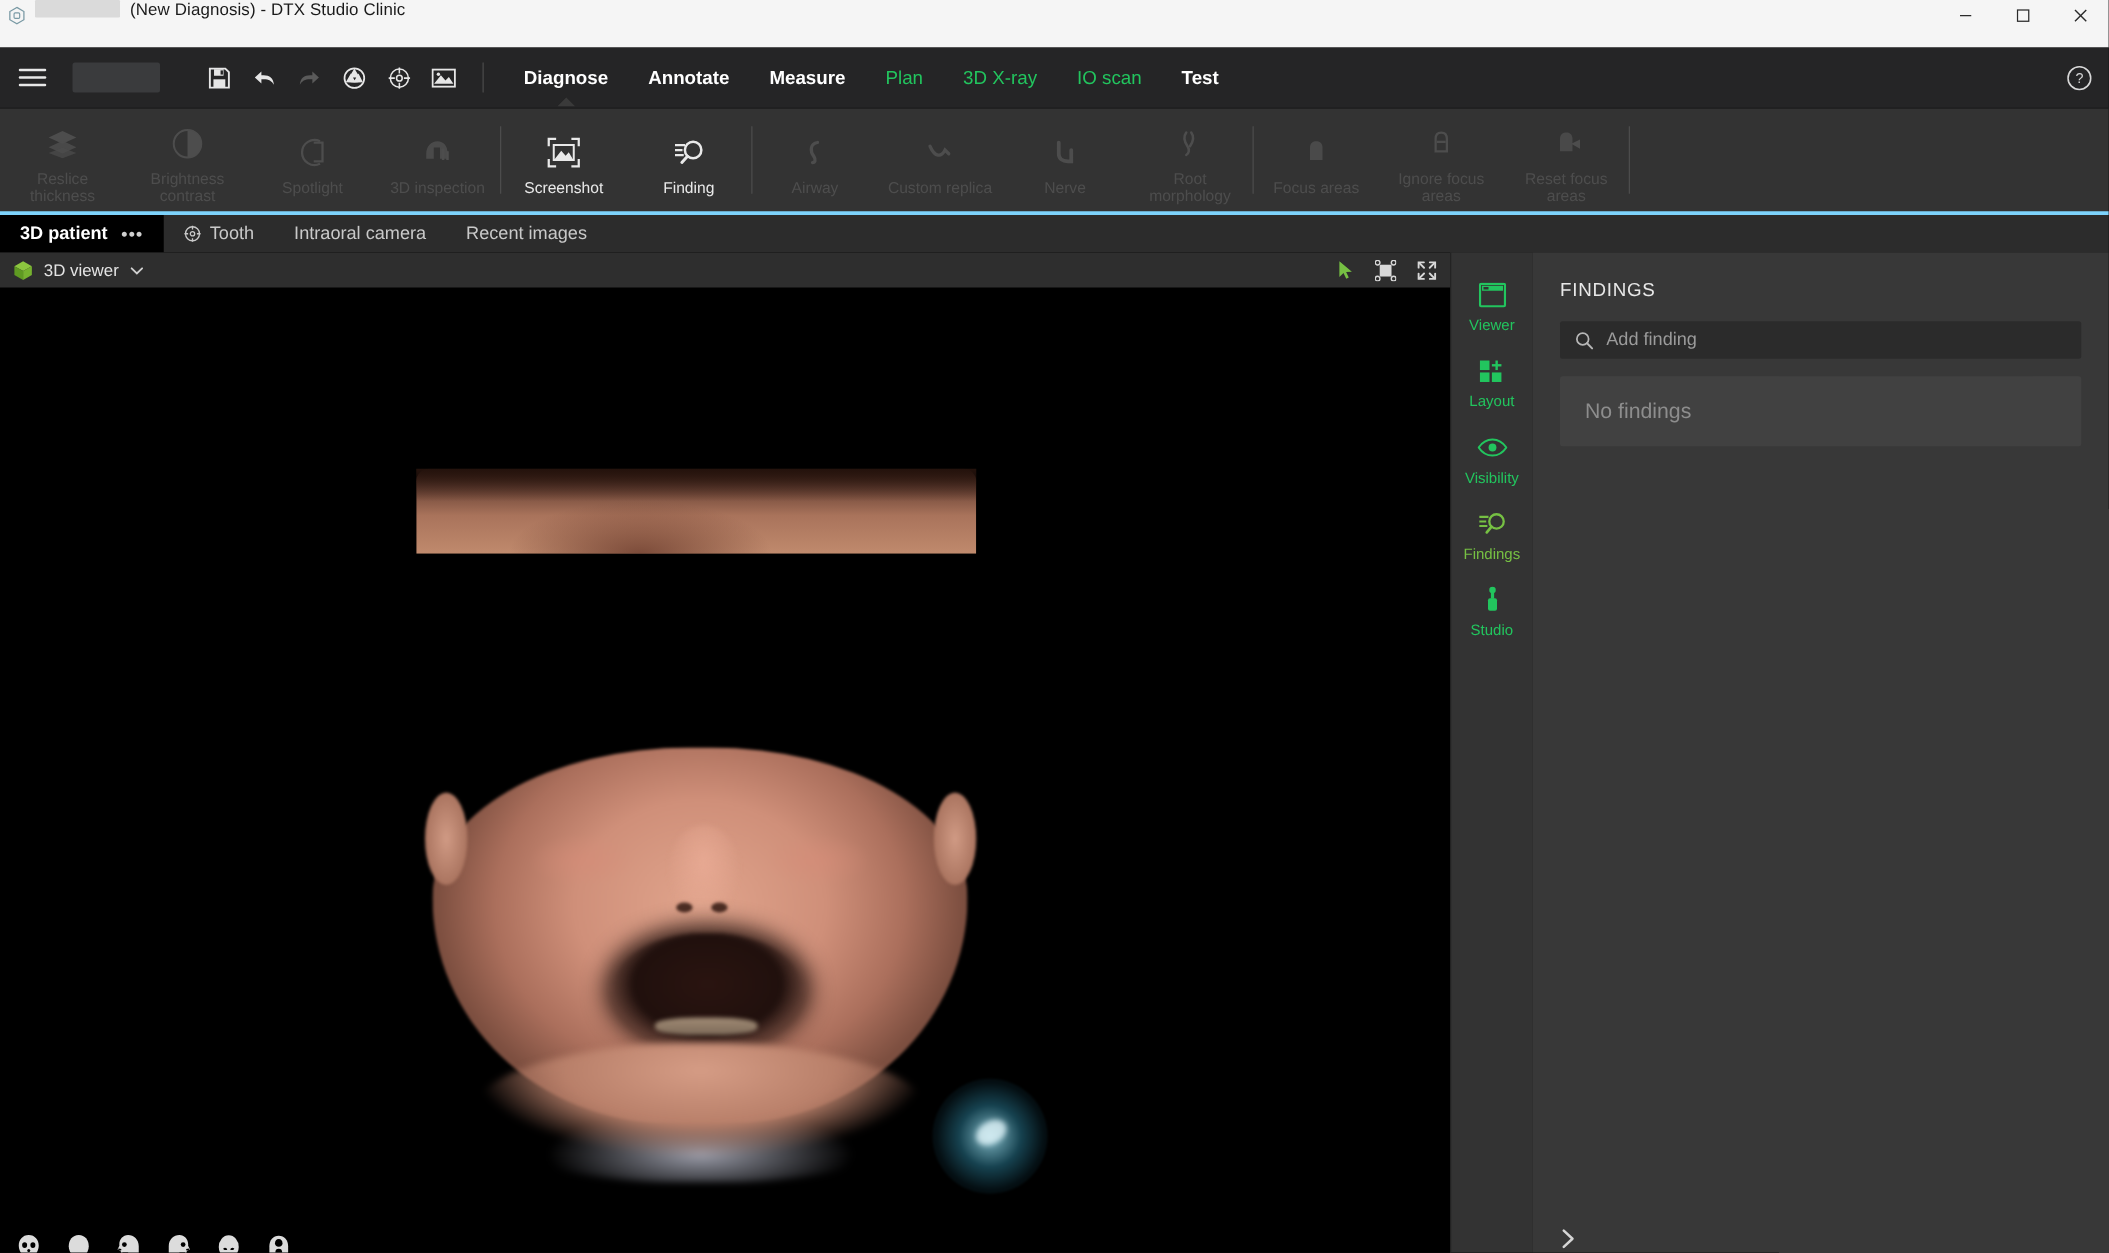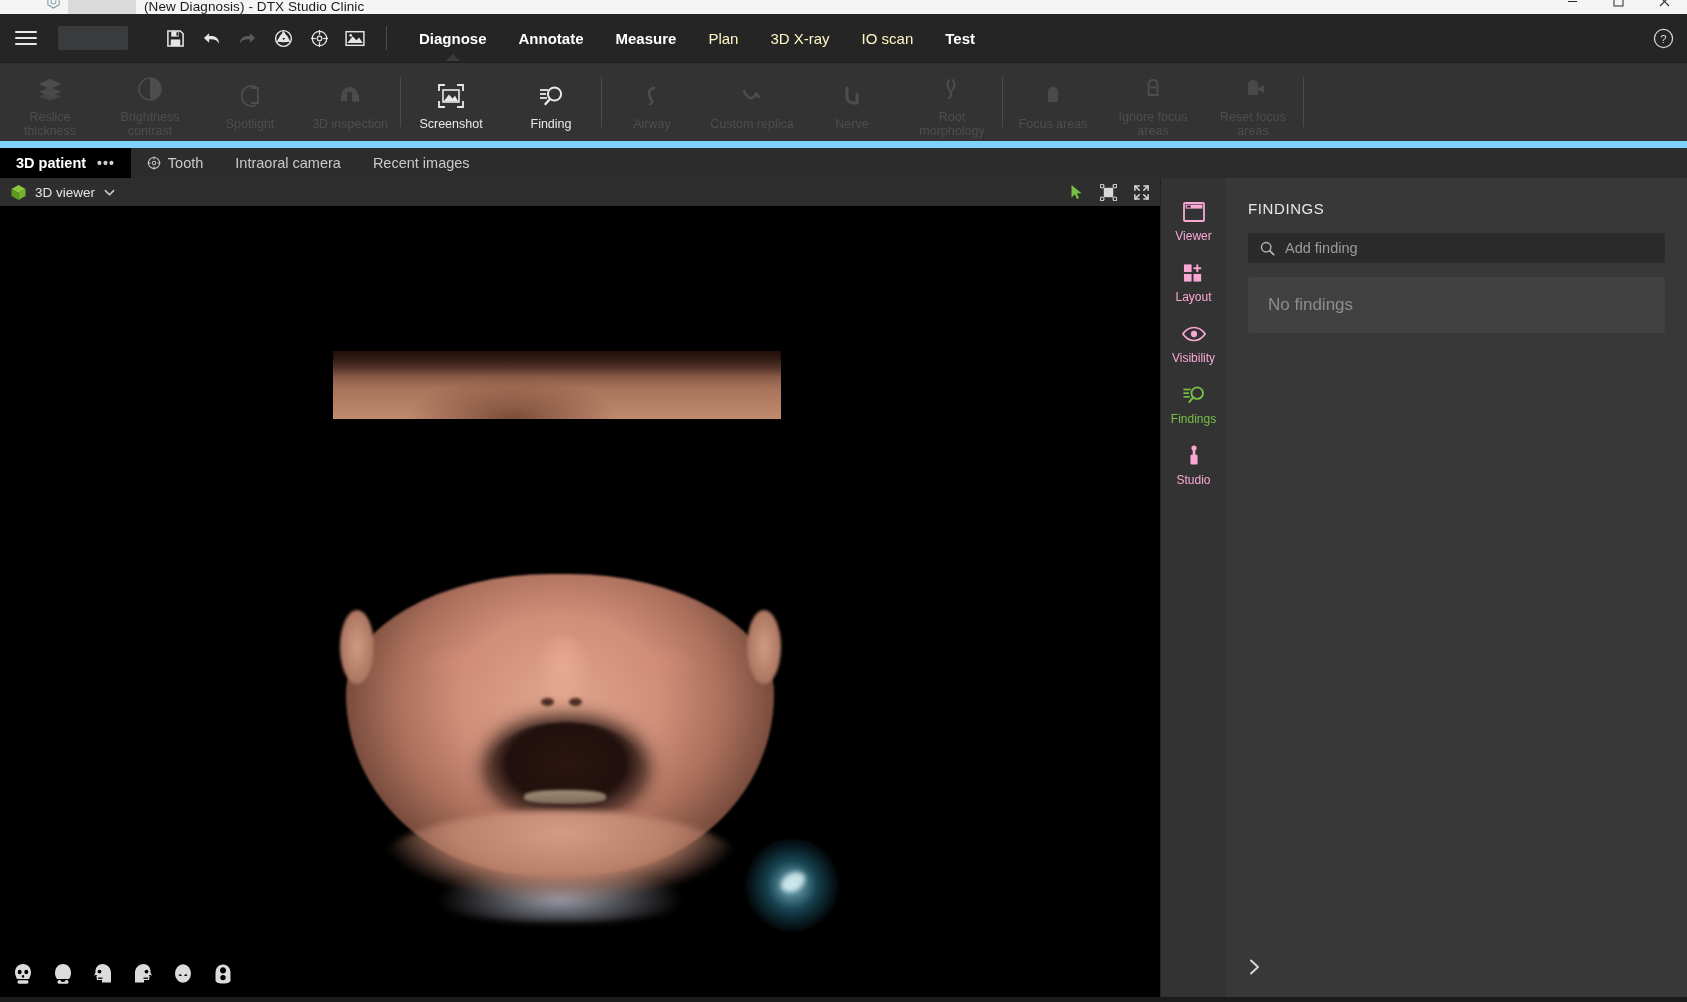--- a/index.html
+++ b/index.html
@@ -6,23 +6,22 @@
   html, body {
     width: 1687px; height: 1002px;
     background: #1b1b1b;
     font-family: "Liberation Sans", sans-serif;
     overflow: hidden;
     -webkit-font-smoothing: antialiased;
   }
 
   
   .titlebar {
-    height: 14px; background: #f5f5f5; display: flex; align-items: flex-end;
+    height: 38px; background: #f5f5f5; display: flex; align-items: flex-start;
     position: relative;
-    padding-left: 40px;
   }
   .tb-appicon {
     width: 26px; height: 25px; display: flex; align-items: center; justify-content: center;
   }
   .tb-appicon svg { display: block; }
   .tb-redact {
     width: 68px; height: 14px; background: #dadada; border-radius: 1px; margin-left: 2px;
   }
   .tb-title {
     font-size: 13.5px; color: #1a1a1a; margin-left: 8px; letter-spacing: .1px;
@@ -59,35 +58,35 @@
   .tool-btn.disabled { color: #5a5a5a; cursor: default; }
   .tool-btn svg { display: block; }
   .mb-divider {
     width: 1px; height: 24px; background: #4a4a4a; margin: 0 16px;
   }
   .mb-menu { display: flex; align-items: center; height: 43px; }
   .mb-item {
     padding: 0 16px; height: 43px; display: flex; align-items: center;
     font-size: 15px; color: #ffffff; font-weight: 600; cursor: pointer; position: relative;
   }
-  .mb-item.dim { color: #fef9c3; font-weight: 500; cursor: default; }
+  .mb-item.dim { color: #22c55e; font-weight: 500; cursor: default; }
   .mb-item.active::after {
     content: ""; position: absolute; left: 50%; bottom: -1px; transform: translateX(-50%);
     width: 0; height: 0; border-left: 7px solid transparent; border-right: 7px solid transparent;
     border-bottom: 7px solid #3a3a3a;
   }
   .mb-help {
     margin-left: auto; width: 48px; height: 43px; display: flex; align-items: center;
     justify-content: center; cursor: pointer; color: #d8d8d8;
   }
 
   
   .ribbon {
     height: 85px; background: #333333; display: flex; align-items: stretch;
-    border-bottom: 7px solid #7dd3fc; position: relative;
+    border-bottom: 3px solid #7dd3fc; position: relative;
   }
   .rb-group { display: flex; align-items: stretch; }
   .rb-sep { width: 1px; background: #4c4c4c; margin: 14px 0; }
   .rb-item {
     width: 100px; display: flex; flex-direction: column; align-items: center;
     justify-content: center; padding-top: 6px; cursor: pointer; color: #e9e9e9;
   }
   .rb-item.disabled { color: #4f4f4f; cursor: default; opacity: .95; }
   .rb-ico { height: 34px; display: flex; align-items: center; justify-content: center; }
   .rb-ico svg { display: block; }
@@ -210,21 +209,21 @@
   }
   .preset svg { display: block; }
 
   
   .railcol {
     width: 66px; background: #333333; display: flex; flex-direction: column;
     align-items: center; padding-top: 12px; border-left: 1px solid #232323;
   }
   .rail-item {
     width: 66px; padding: 10px 0 8px; display: flex; flex-direction: column;
-    align-items: center; cursor: pointer; color: #f9a8d4;
+    align-items: center; cursor: pointer; color: #22c55e;
   }
   .rail-item.active { color: #76c043; }
   .rail-ico { height: 24px; display: flex; align-items: center; justify-content: center; }
   .rail-ico svg { display: block; }
   .rail-lbl { font-size: 12px; margin-top: 5px; }
 
   .panel {
     flex: 1; background: #383838; display: flex; flex-direction: column; position: relative;
   }
   .panel-title {

